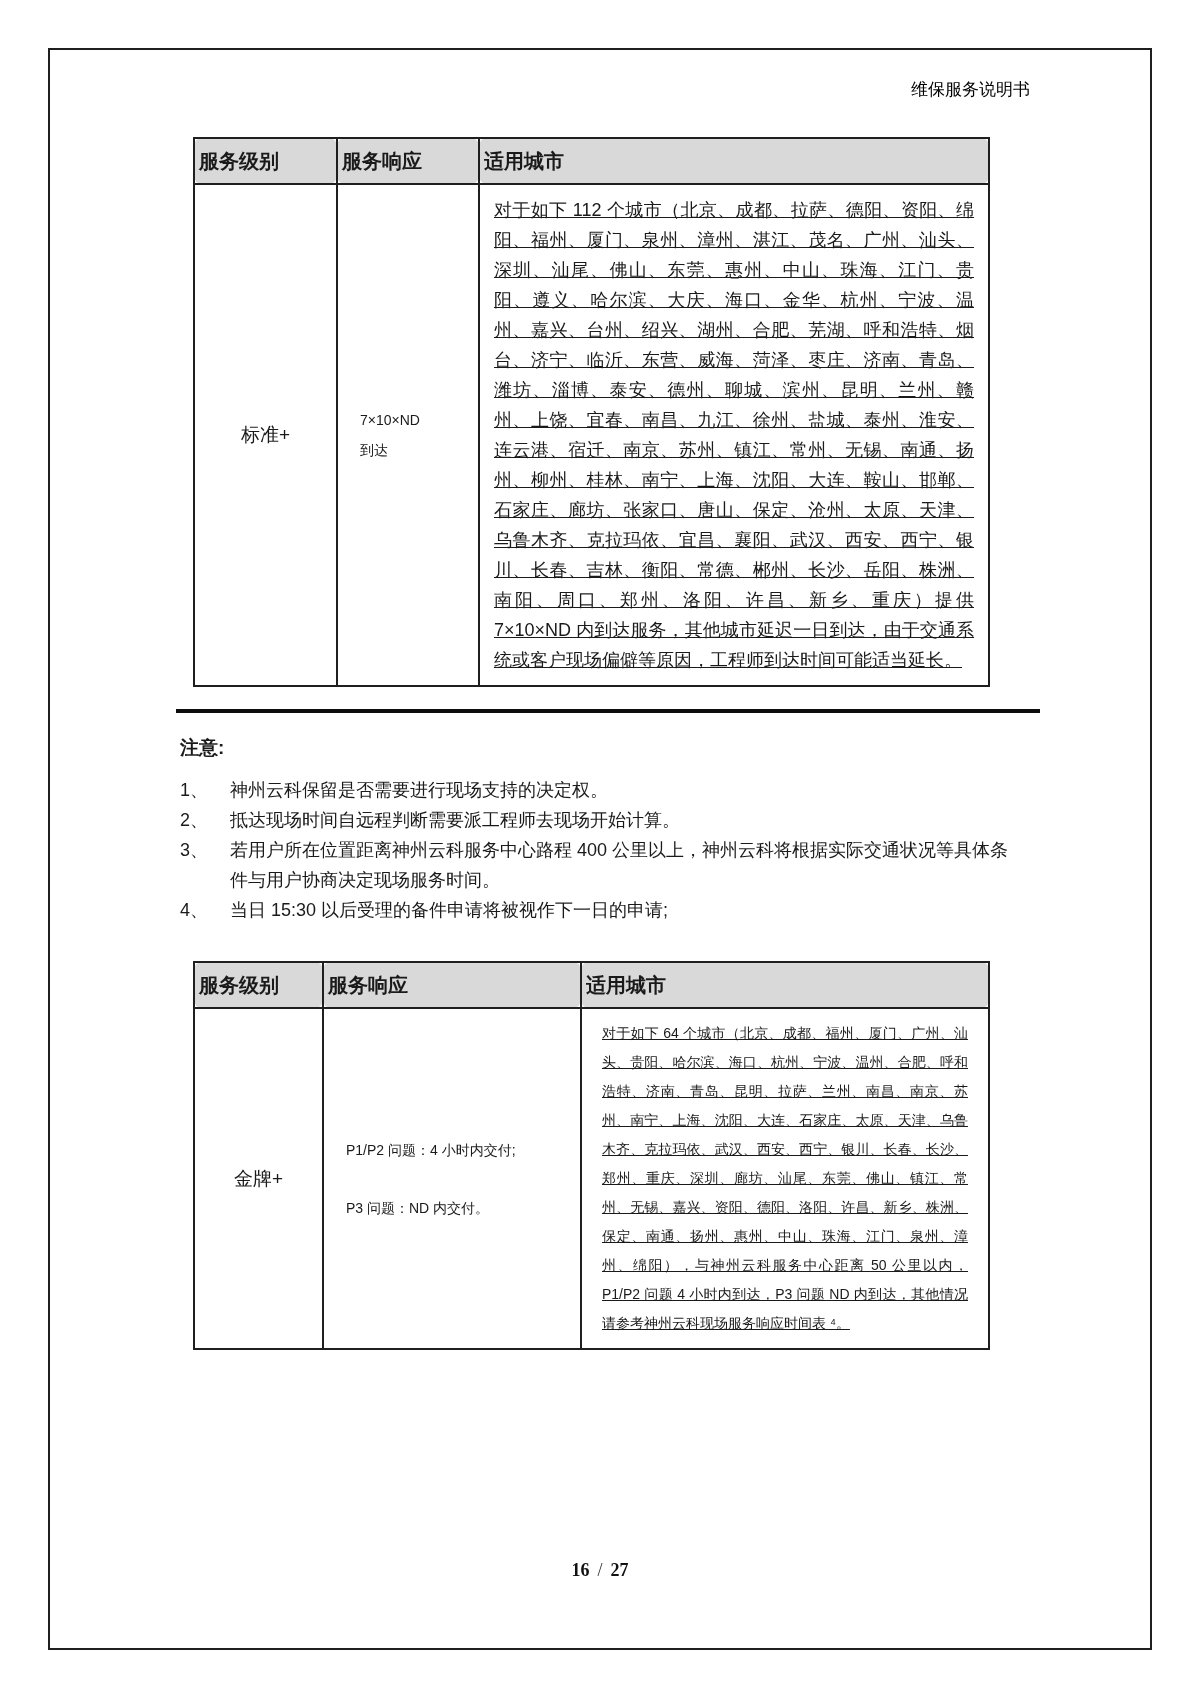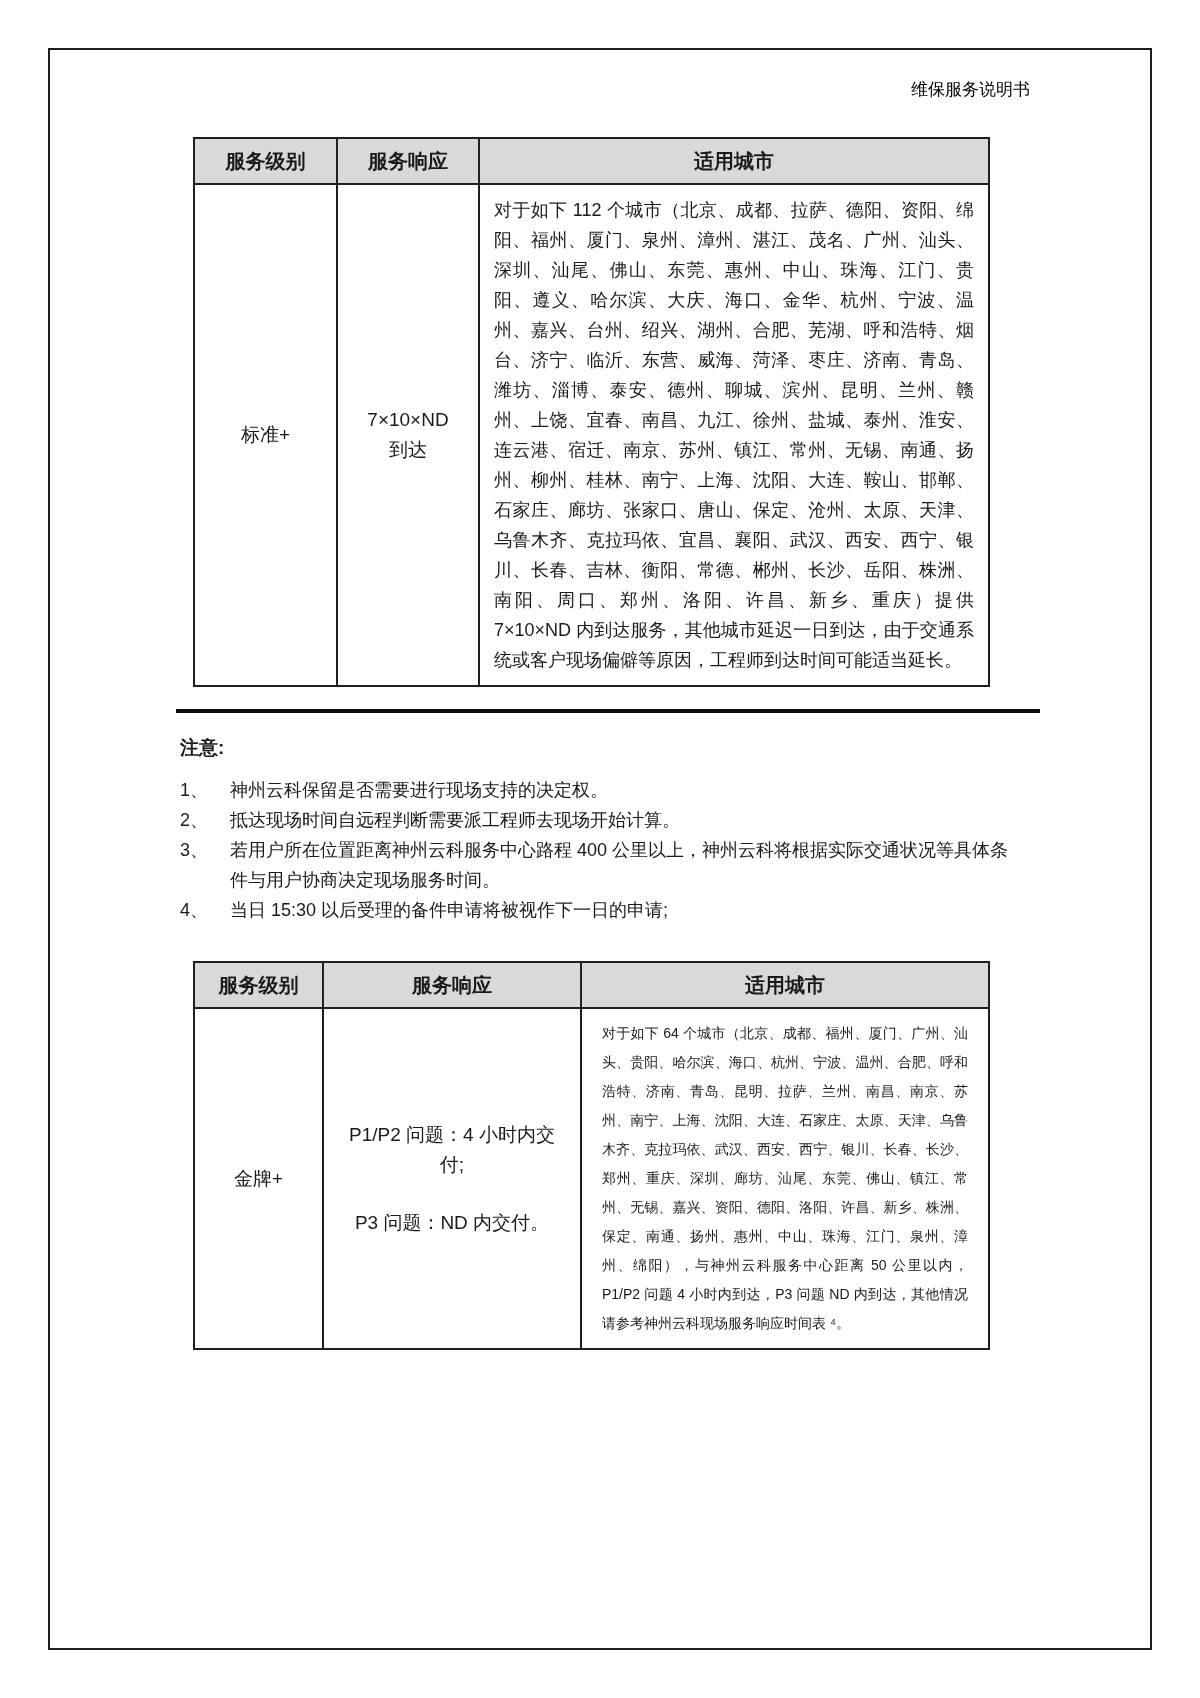--- a/index.html
+++ b/index.html
@@ -39,45 +39,46 @@
     table-layout:fixed;
   }
   table.svc th, table.svc td{
     border:2px solid #1f1f1f;
   }
   table.svc th{
     background:#d9d9d9;
     font-size:20px;
     font-weight:bold;
     height:40px;
-    text-align:center;
+    text-align:left;
     padding:2px 4px;
+    border-radius:8px;
   }
   td.level-cell{
     text-align:center;
     vertical-align:middle;
     font-size:19px;
     padding:4px;
   }
   td.resp-cell{
-    text-align:center;
     vertical-align:middle;
-    font-size:19px;
+    font-size:14px;
     padding:22px;
     line-height:30px;
   }
   td.resp-cell .resp-para{margin:0 0 28px 0;}
   td.resp-cell .resp-para:last-child{margin:0;}
   td.cities-cell{
     vertical-align:top;
     font-size:18px;
     line-height:30px;
     padding:10px 14px;
     text-align:justify;
     text-justify:inter-ideograph;
+    text-decoration:underline;
   }
   #table2 td.cities-cell{
     font-size:14px;
     line-height:29px;
     padding:10px 20px;
   }
   .thick-rule{
     margin:22px 0 0 176px;
     width:864px;
     height:4px;
@@ -190,13 +191,16 @@
         <td class="level-cell">金牌+</td>
         <td class="resp-cell">
           <p class="resp-para">P1/P2 问题：4 小时内交付;</p>
           <p class="resp-para">P3 问题：ND 内交付。</p>
         </td>
         <td class="cities-cell">对于如下 64 个城市（北京、成都、福州、厦门、广州、汕头、贵阳、哈尔滨、海口、杭州、宁波、温州、合肥、呼和浩特、济南、青岛、昆明、拉萨、兰州、南昌、南京、苏州、南宁、上海、沈阳、大连、石家庄、太原、天津、乌鲁木齐、克拉玛依、武汉、西安、西宁、银川、长春、长沙、郑州、重庆、深圳、廊坊、汕尾、东莞、佛山、镇江、常州、无锡、嘉兴、资阳、德阳、洛阳、许昌、新乡、株洲、保定、南通、扬州、惠州、中山、珠海、江门、泉州、漳州、绵阳），与神州云科服务中心距离 50 公里以内，P1/P2 问题 4 小时内到达，P3 问题 ND 内到达，其他情况请参考神州云科现场服务响应时间表 ⁴。</td>
       </tr>
     </tbody>
   </table>
 
+  <div class="footer">
+    <span class="pg">16</span><span class="sep">/</span><span class="pg">27</span>
+  </div>
 </div>
 
 </body></html>

